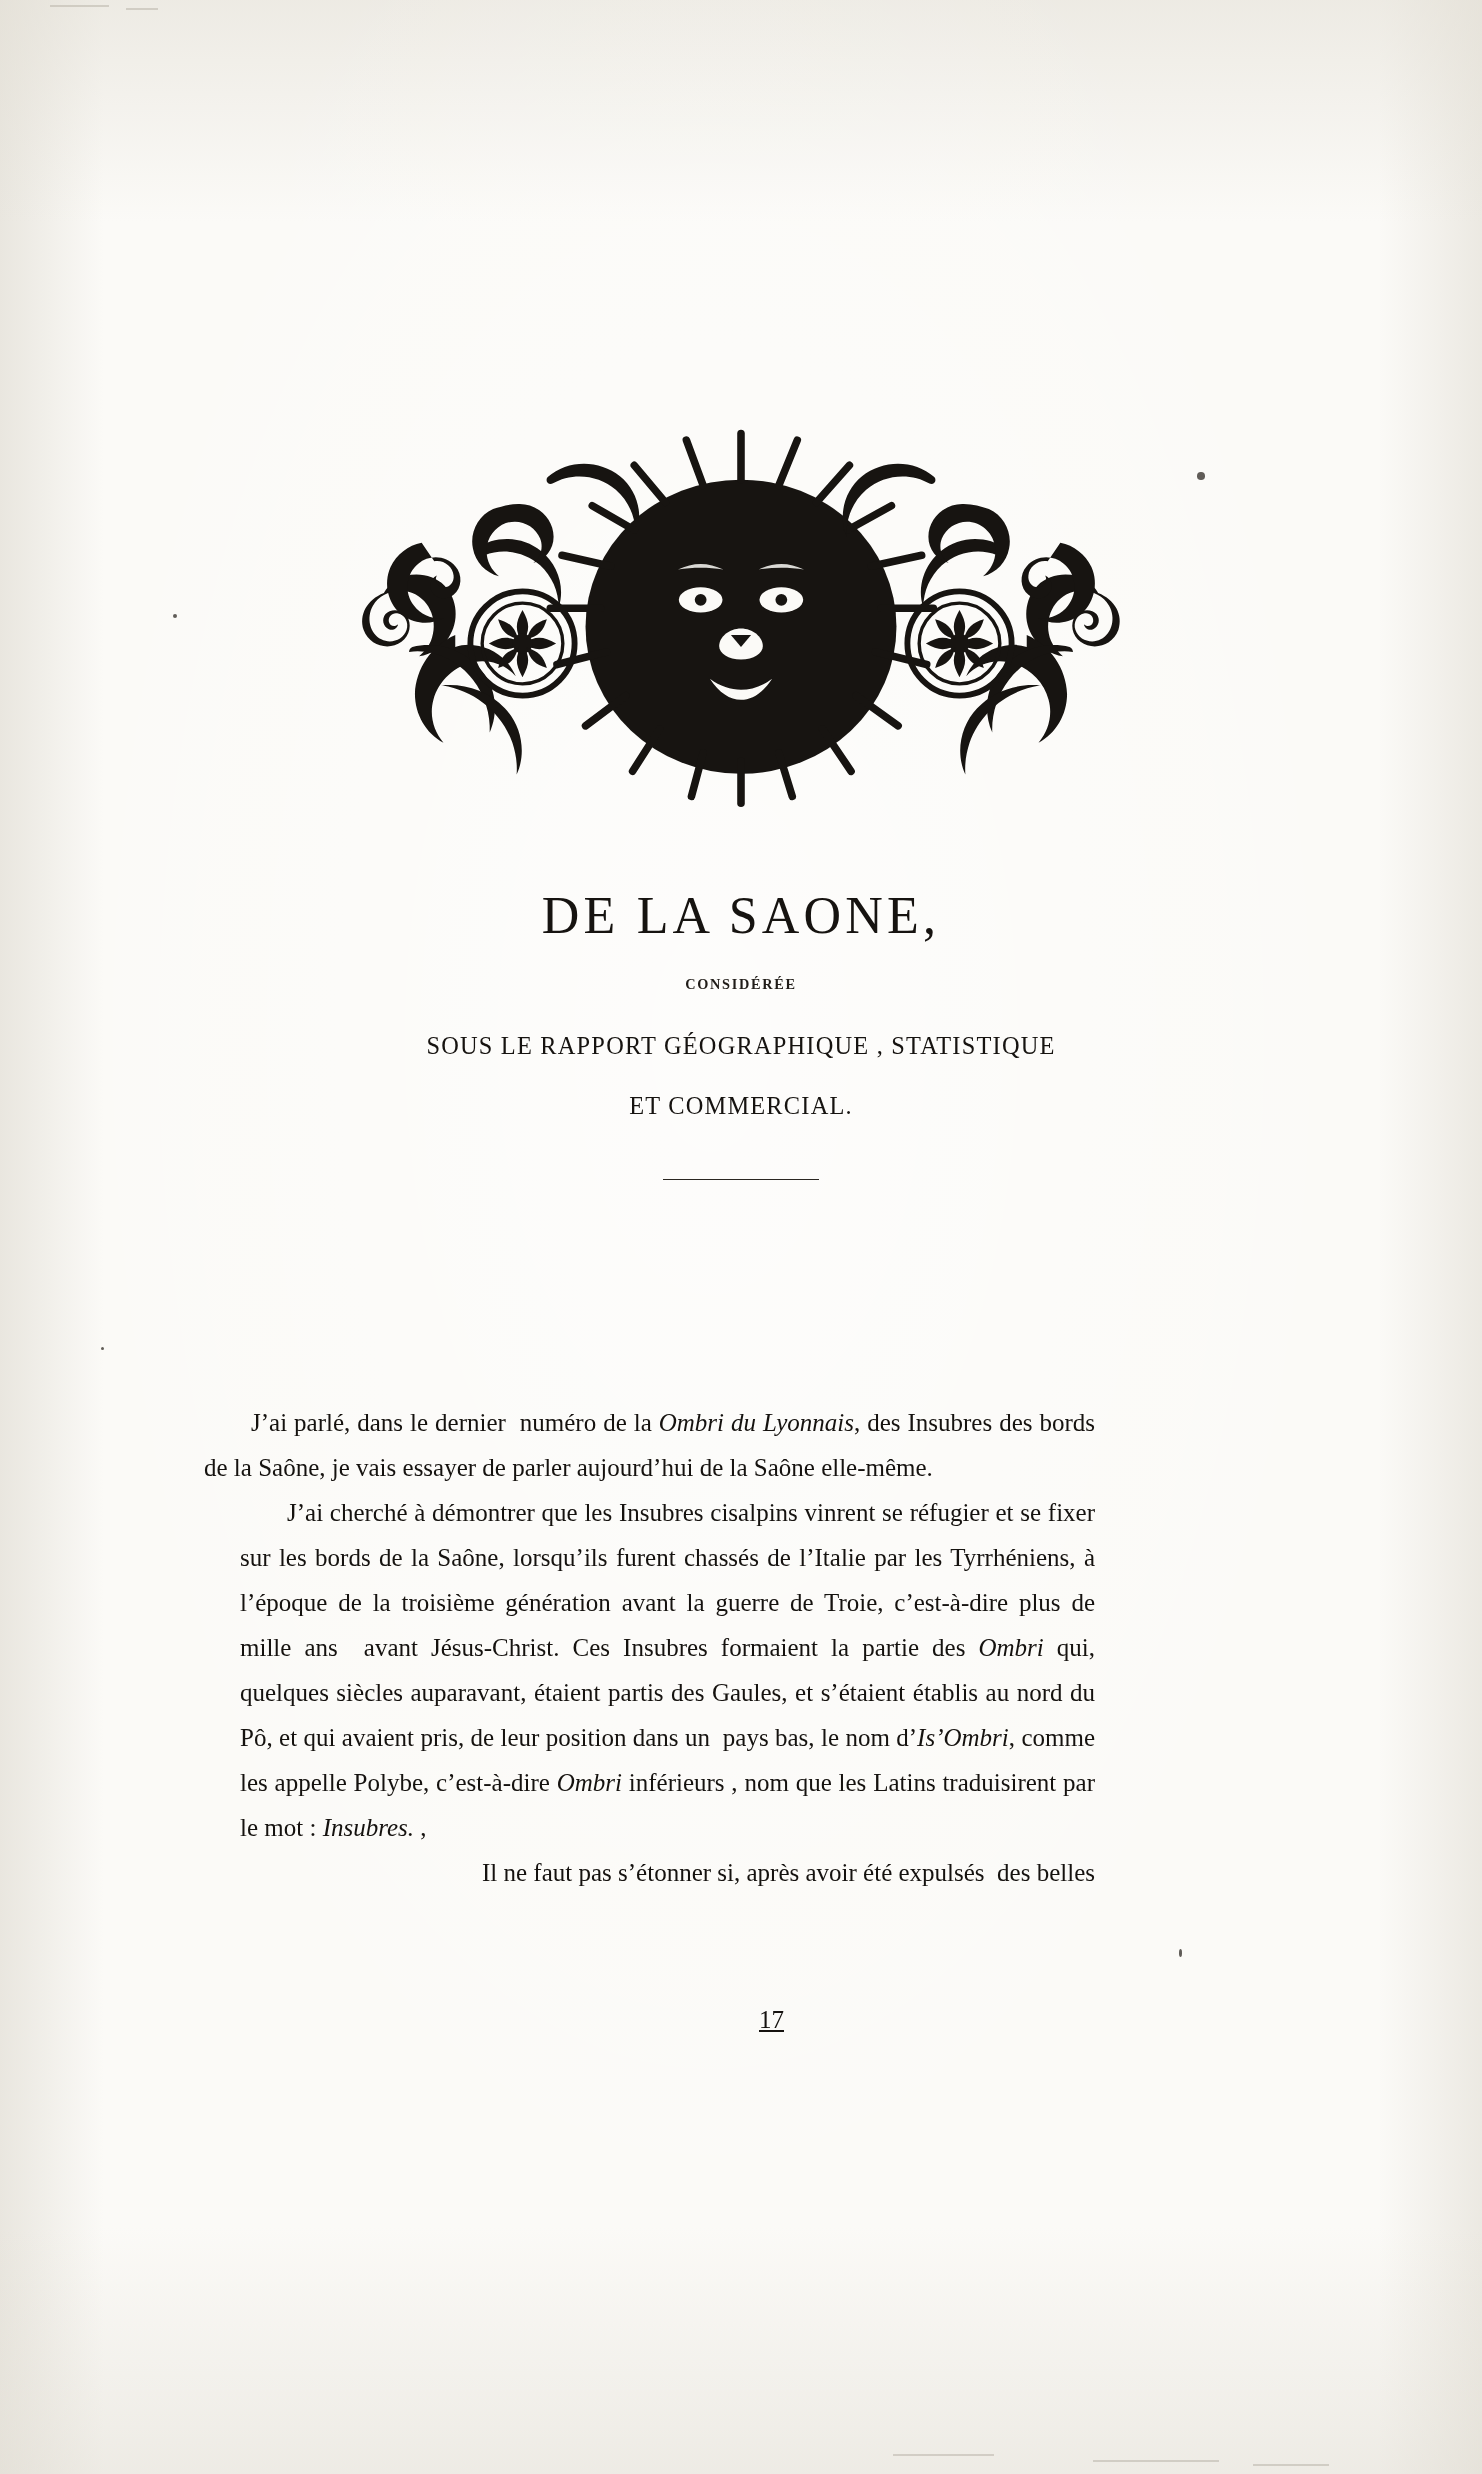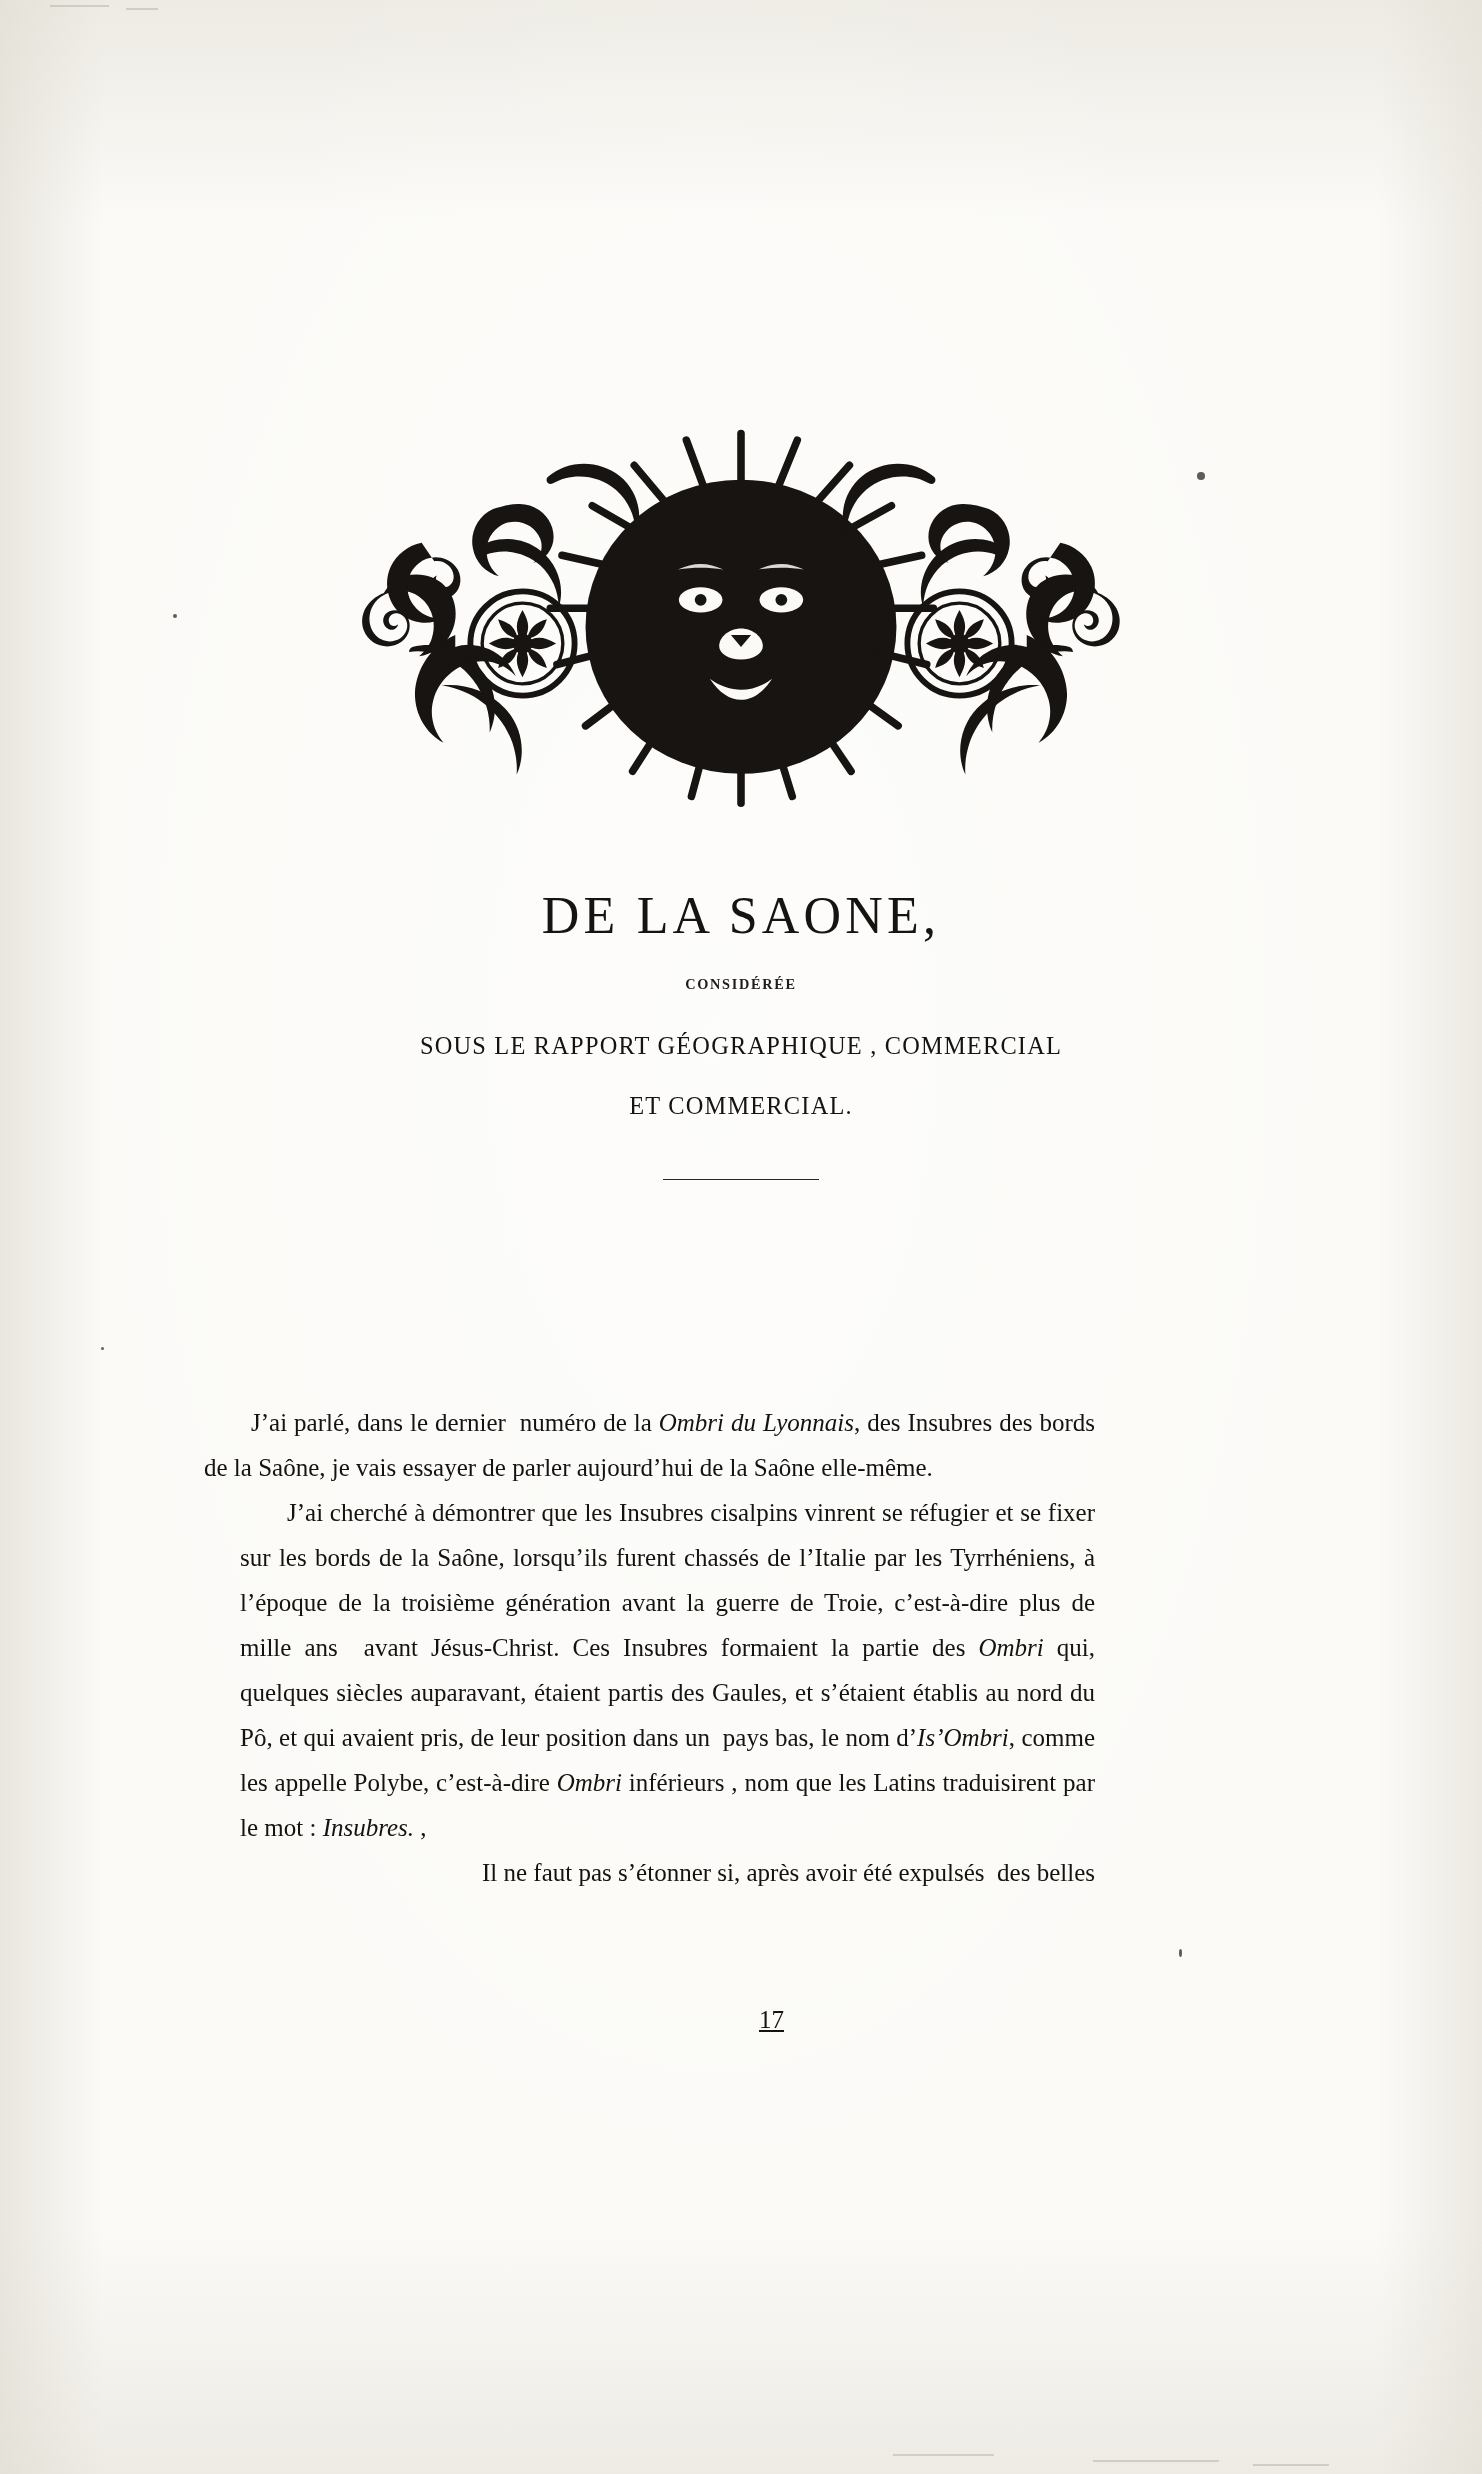--- a/index.html
+++ b/index.html
@@ -243,21 +243,21 @@
           <path d="M776 281c14 4 20 10 24 24-14-4-20-10-24-24zM834 281c-14 4-20 10-24 24 14-4 20-10 24-24zM776 339c14-4 20-10 24-24-14 4-20 10-24 24zM834 339c-14-4-20-10-24-24 14 4 20 10 24 24z"></path>
           <path d="M840 150c18 8 28 28 24 47-3 16-15 29-31 33 11-9 17-23 14-37-3-16-17-28-33-28-13 0-25 8-30 20-4 10-1 23 8 29-14-3-24-16-24-31 0-22 20-40 42-39 11 0 21 3 30 6z"></path>
           <path d="M770 120c-24-14-55-11-76 7-16 14-25 35-23 56-11-25-3-55 18-72 25-20 62-20 86 1 3 3 1 9-5 8z"></path>
         </g>
       </svg>
     </div>
 
     <div class="title-block">
       <h1 class="main-title">DE LA SAONE,</h1>
       <div class="sub-considered">CONSIDÉRÉE</div>
-      <div class="sub-line-1">SOUS LE RAPPORT GÉOGRAPHIQUE , COMMERCIAL</div>
+      <div class="sub-line-1">SOUS LE RAPPORT GÉOGRAPHIQUE , STATISTIQUE</div>
       <div class="sub-line-2">ET COMMERCIAL.</div>
       <div class="rule"></div>
     </div>
 
     <div class="body-text">
       <p>J’ai parlé, dans le dernier&nbsp; numéro de la <i>Ombri du Lyonnais</i>, des Insubres des bords de la Saône, je vais essayer de parler aujourd’hui de la Saône elle-même.</p>
       <p>J’ai cherché à démontrer que les Insubres cisalpins vinrent se réfugier et se fixer sur les bords de la Saône, lorsqu’ils furent chassés de l’Italie par les Tyrrhéniens, à l’époque de la troisième génération avant la guerre de Troie, c’est-à-dire plus de mille ans&nbsp; avant Jésus-Christ. Ces Insubres formaient la partie des <i>Ombri</i> qui, quelques siècles auparavant, étaient partis des Gaules, et s’étaient établis au nord du Pô, et qui avaient pris, de leur position dans un&nbsp; pays bas, le nom d’<i>Is’Ombri</i>, comme les appelle Polybe, c’est-à-dire <i>Ombri</i> inférieurs , nom que les Latins traduisirent par le mot : <i>Insubres.</i> ,</p>
       <p class="last-line">Il ne faut pas s’étonner si, après avoir été expulsés&nbsp; des belles</p>
     </div>
 

